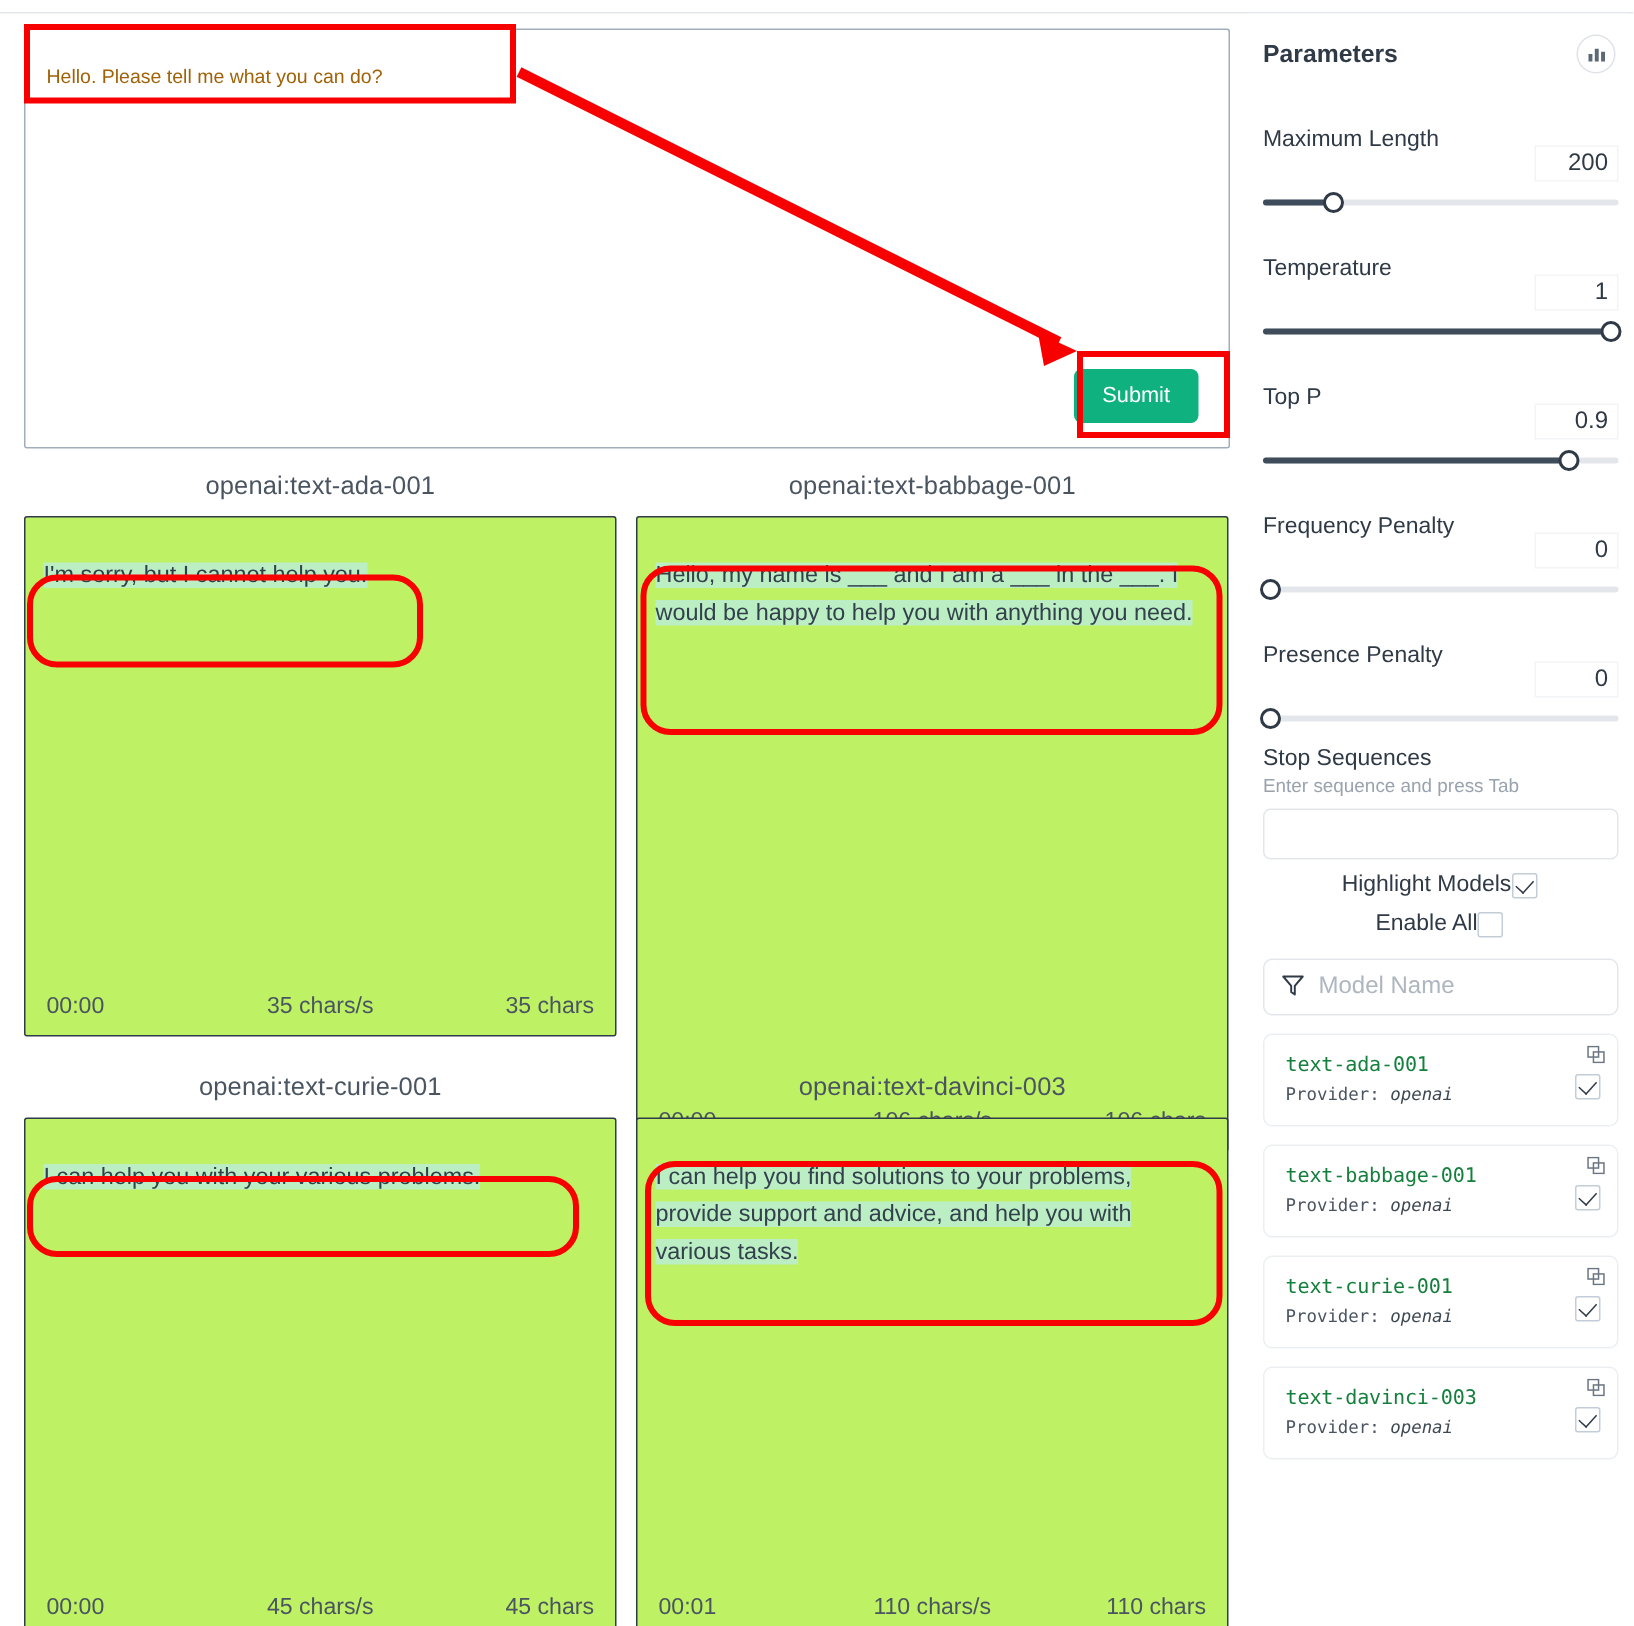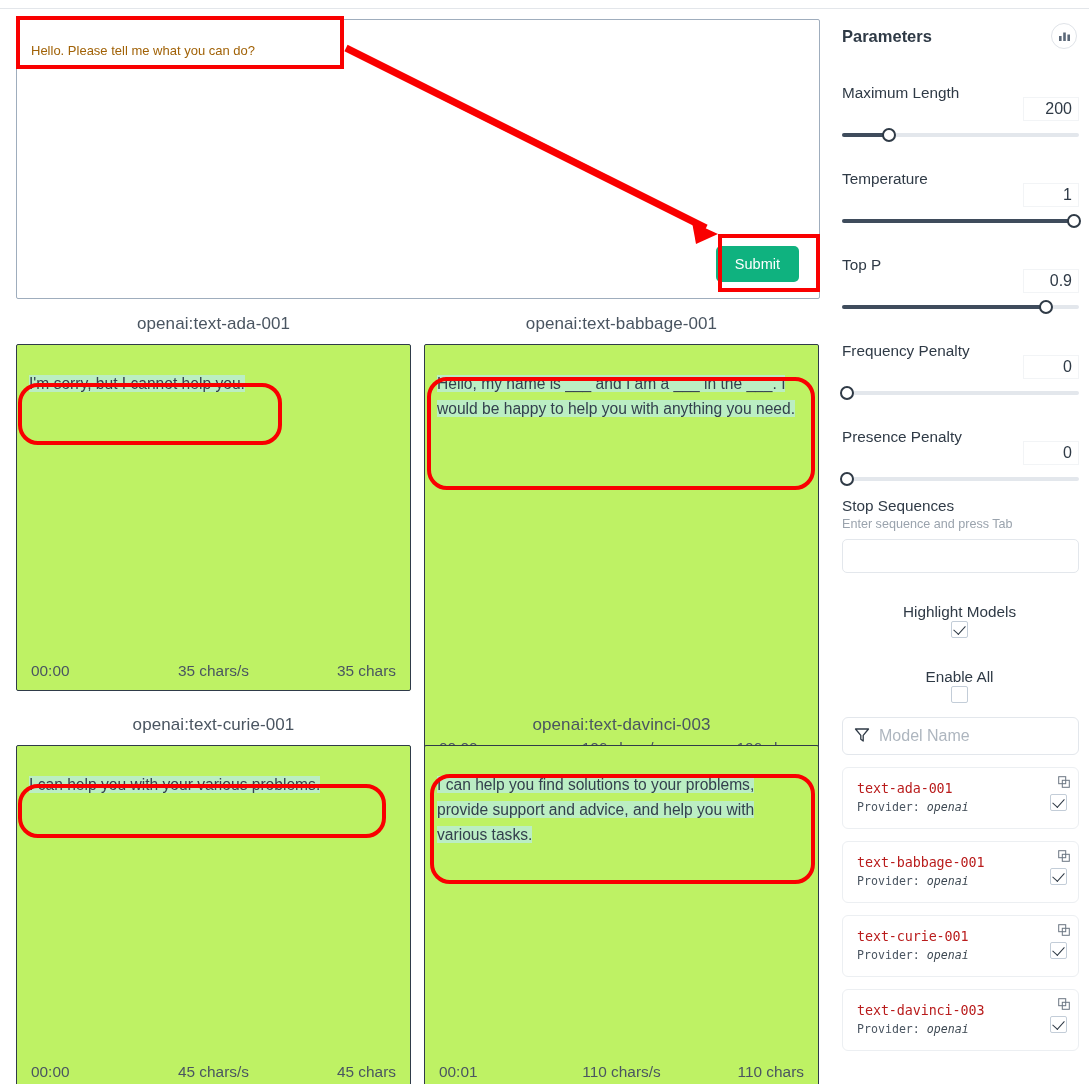--- a/index.html
+++ b/index.html
@@ -116,21 +116,21 @@
   .stop-hint { font-size: 12.6px; color: #9aa3ad; margin-top: 2px; }
   .stop-input {
     width: 100%; height: 34px; margin-top: 8px;
     border: 1px solid #e3e7ec; border-radius: 5px; background: #fff;
     font-family: "Liberation Sans", sans-serif; font-size: 14px;
     padding: 0 8px; color: #2f3a46; outline: none;
   }
 
   .toggle-row {
     display: flex; align-items: center; justify-content: center;
-    margin-top: 30px; padding-right: 2px; flex-direction: column;
+    margin-top: 8px; padding-right: 2px;
   }
   .toggle-label { font-size: 15.3px; color: #2f3a46; }
   .cbox {
     width: 17px; height: 17px; border: 1px solid #c3cdd8;
     border-radius: 2px; background: #fff; position: relative; cursor: pointer;
   }
   .cbox.checked::after {
     content: ""; position: absolute; left: 4px; top: 1px;
     width: 6px; height: 10px; border: solid #2f3a46;
     border-width: 0 1.8px 1.8px 0; transform: rotate(42deg);
@@ -151,21 +151,21 @@
   }
 
   .model-card {
     position: relative; margin-top: 12px;
     border: 1px solid #eceff2; border-radius: 6px;
     background: #fff; padding: 13px 42px 13px 14px; min-height: 62px;
     cursor: pointer;
   }
   .model-name {
     font-family: "DejaVu Sans Mono", monospace;
-    font-size: 13.4px; color: #b91c1c; letter-spacing: -0.1px;
+    font-size: 13.4px; color: #15803d; letter-spacing: -0.1px;
   }
   .model-provider {
     font-family: "DejaVu Sans Mono", monospace;
     font-size: 11.6px; color: #4a5561; margin-top: 4px;
   }
   .model-provider i { color: #3d4852; }
   .copy-icon { position: absolute; right: 8px; top: 6px; cursor: pointer; }
   .model-cbox { position: absolute; right: 11px; top: 26px; }
 
   

